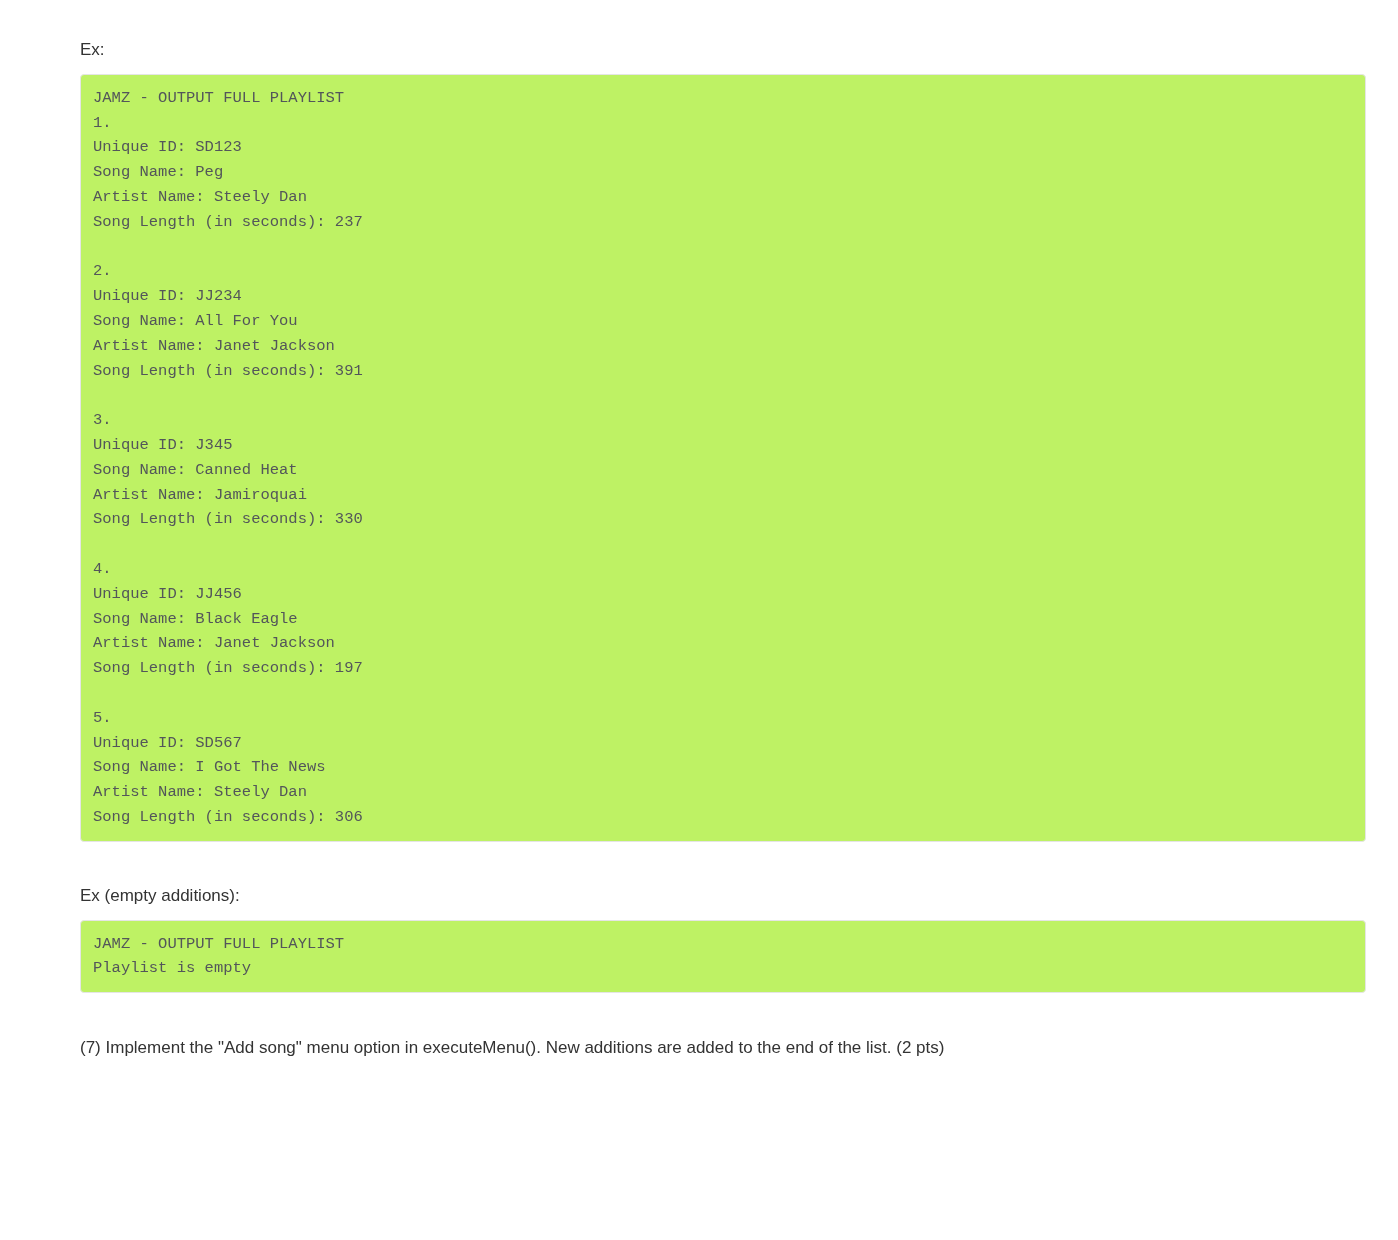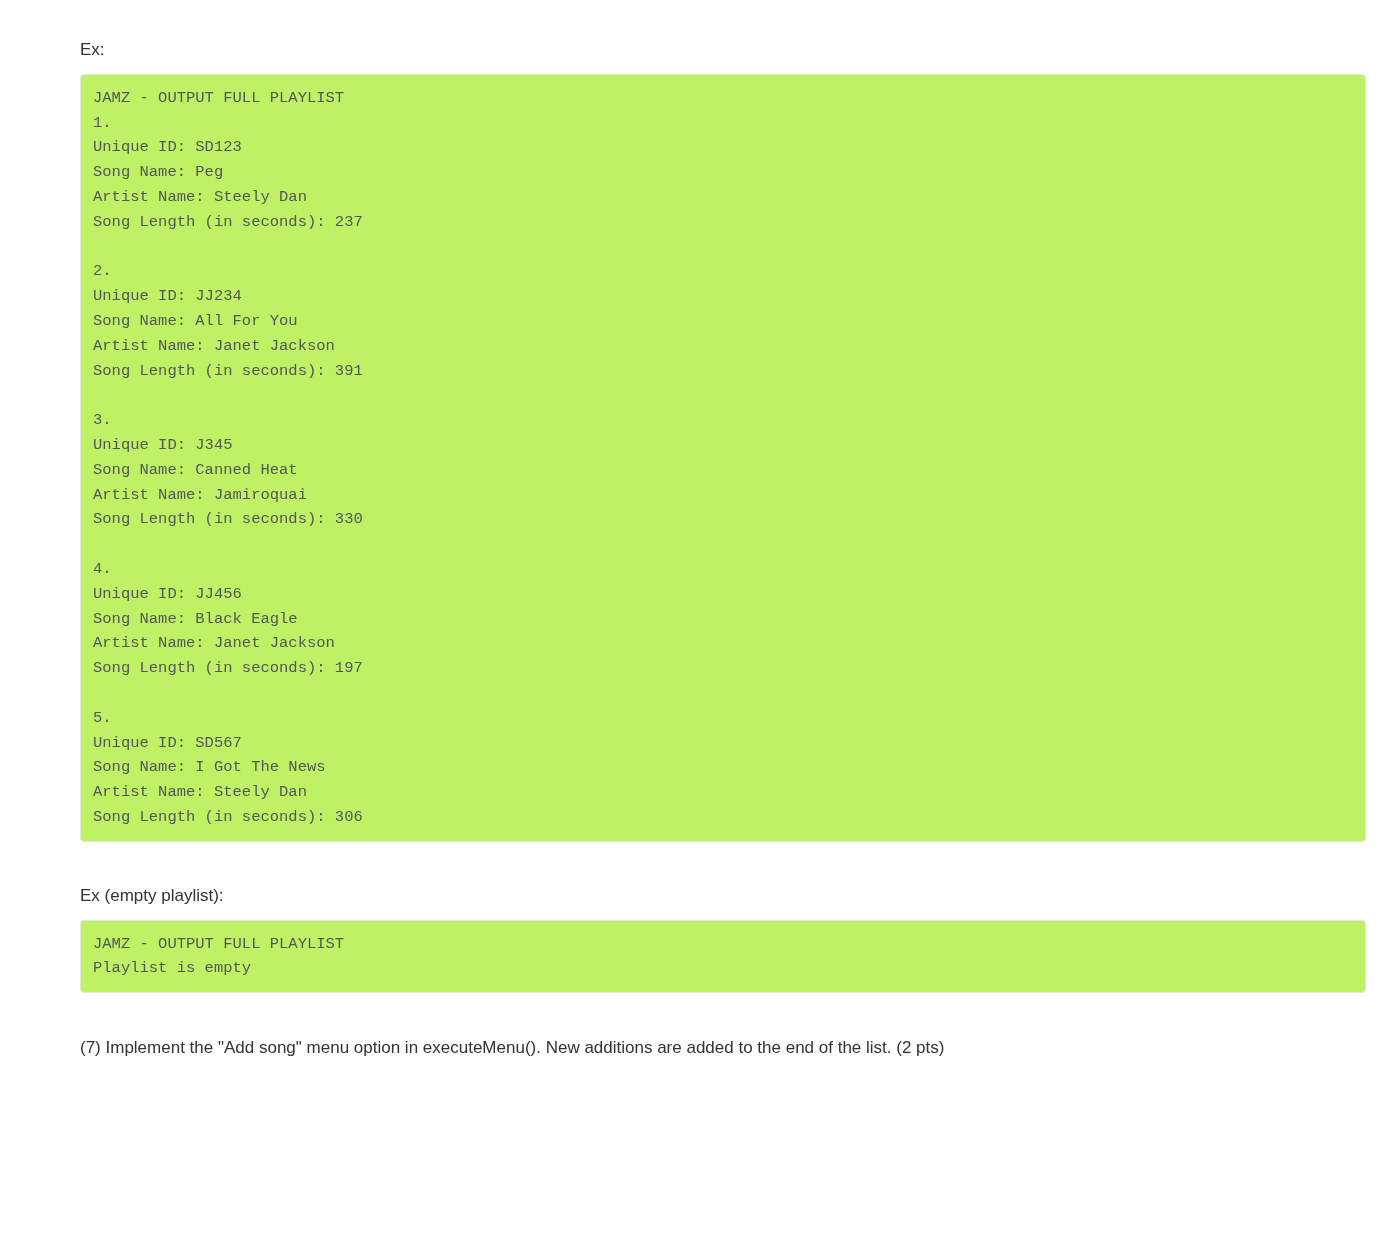--- a/index.html
+++ b/index.html
@@ -68,18 +68,18 @@
 Song Name: Black Eagle
 Artist Name: Janet Jackson
 Song Length (in seconds): 197
 
 5.
 Unique ID: SD567
 Song Name: I Got The News
 Artist Name: Steely Dan
 Song Length (in seconds): 306</pre>
 
-<p class="label label-second">Ex (empty playlist):</p>
+<p class="label label-second">Ex (empty additions):</p>
 
 <pre class="codeblock" id="empty-codeblock">JAMZ - OUTPUT FULL PLAYLIST
 Playlist is empty</pre>
 
 <p class="q-text">(7) Implement the "Add song" menu option in executeMenu(). New additions are added to the end of the list. (2 pts)</p>
 
 </body></html>

